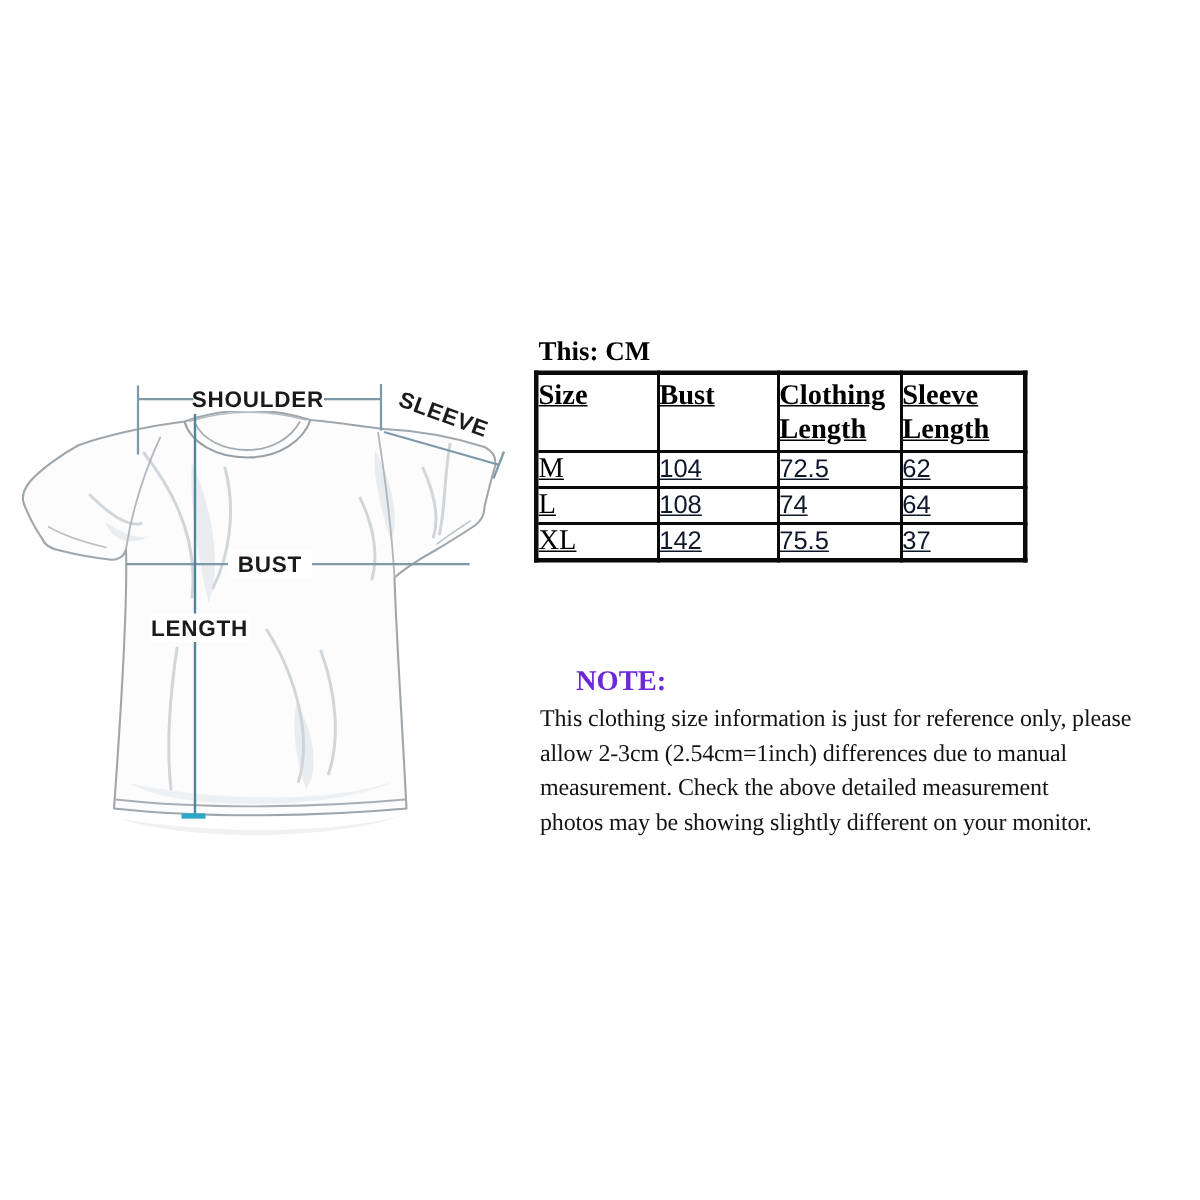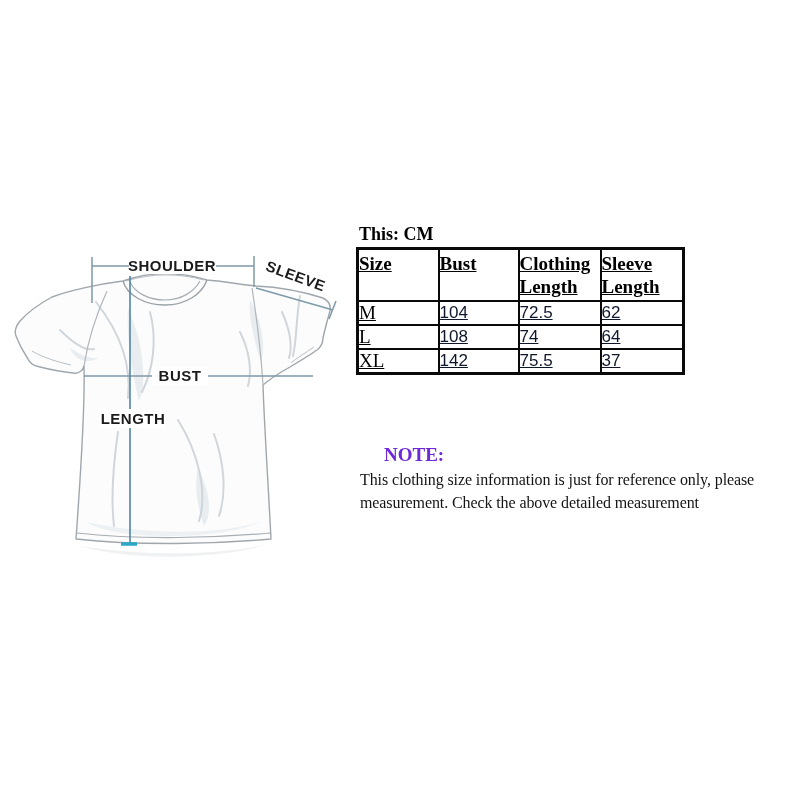--- a/index.html
+++ b/index.html
@@ -179,16 +179,18 @@
         <td class="cell-num">142</td>
         <td class="cell-num">75.5</td>
         <td class="cell-num">37</td>
       </tr>
     </tbody>
   </table>
 
   <div class="note-heading">NOTE:</div>
   <div class="note-body">
     <div>This clothing size information is just for reference only, please</div>
+    <div>allow 2-3cm (2.54cm=1inch) differences due to manual</div>
     <div>measurement. Check the above detailed measurement</div>
+    <div>photos may be showing slightly different on your monitor.</div>
   </div>
 
 </div>
 
 </body></html>

